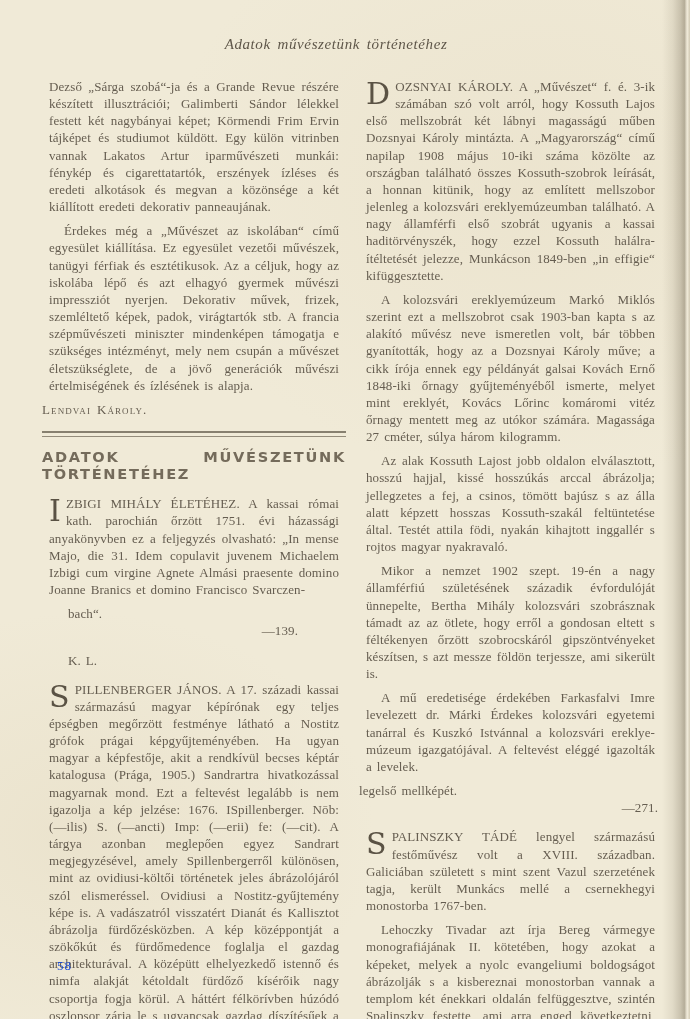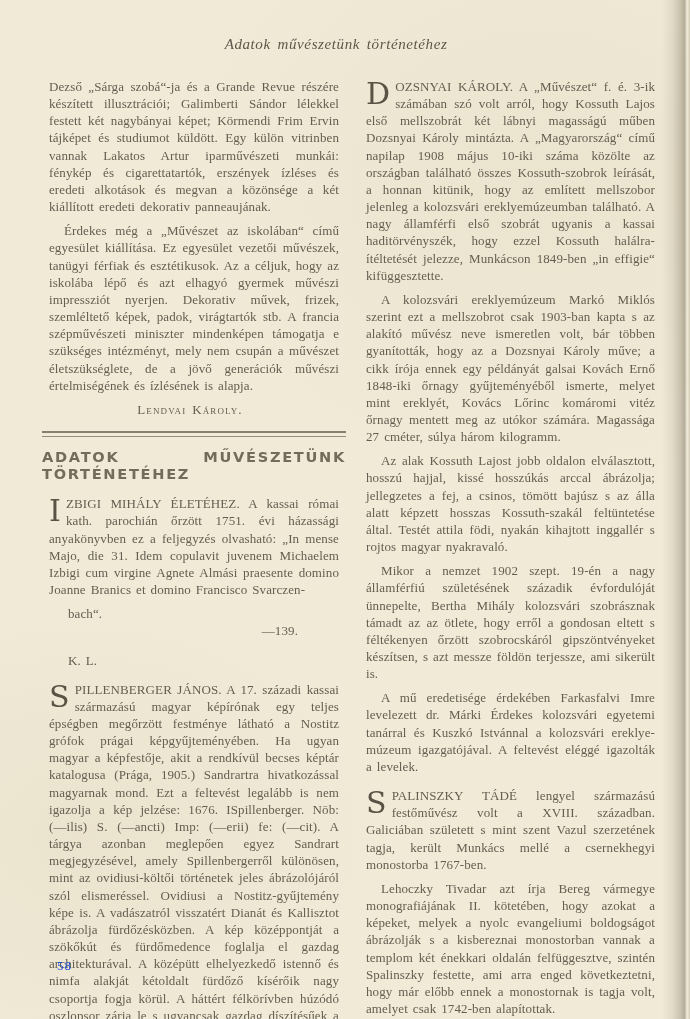--- a/index.html
+++ b/index.html
@@ -19,21 +19,21 @@
   }
   .col{
     position:absolute;top:71px;
     font-size:13px;line-height:17.15px;
     text-align:justify;letter-spacing:0.1px;word-spacing:1.6px;
   }
   .col-left{left:42px;width:304px;}
   .col-right{left:359px;width:303px;}
   .col p{margin:7px;text-indent:15px;}
   .col p.no-indent{text-indent:0;}
-  .sig-line{text-align:center;padding-right:8px;}
+  .sig-line{text-align:left;padding-right:8px;}
   .smallcaps{font-variant:small-caps;letter-spacing:1.1px;}
   .double-rule{margin:13px 0 11px;height:3px;
     border-top:2px solid #87806f;border-bottom:1px solid #948c7b;}
   .section-heading{
     margin:0 0 13px;font-family:"DejaVu Sans", sans-serif;font-weight:700;
     font-size:14.6px;letter-spacing:1.7px;color:#746b5b;
   }
   .item{margin-top:0;}
   .mt{margin-top:12px;}
   .dropcap{
@@ -90,20 +90,24 @@
 
 <div class="col col-right">
   <div class="item">
     <p class="no-indent">
       <span class="dropcap">D</span><span>OZSNYAI KÁROLY. A „Művészet“ f. é. 3-ik számában szó volt arról, hogy Kossuth Lajos első mellszobrát két lábnyi magasságú műben Dozsnyai Károly mintázta. A „Magyarország“ című napilap 1908 május 10-iki száma közölte az országban található összes Kossuth-szobrok leírását, a honnan kitünik, hogy az említett mellszobor jelenleg a kolozsvári ereklyemúzeumban található. A nagy államférfi első szobrát ugyanis a kassai haditörvényszék, hogy ezzel Kossuth halálra-ítéltetését jelezze, Munkácson 1849-ben „in effigie“ kifüggesztette.</span>
     </p>
     <p>A kolozsvári ereklyemúzeum Markó Miklós szerint ezt a mellszobrot csak 1903-ban kapta s az alakító művész neve ismeretlen volt, bár többen gyanították, hogy az a Dozsnyai Károly műve; a cikk írója ennek egy példányát galsai Kovách Ernő 1848-iki őrnagy gyűjteményéből ismerte, melyet mint ereklyét, Kovács Lőrinc komáromi vitéz őrnagy mentett meg az utókor számára. Magassága 27 cméter, súlya három kilogramm.</p>
     <p>Az alak Kossuth Lajost jobb oldalon elválasztott, hosszú hajjal, kissé hosszúkás arccal ábrázolja; jellegzetes a fej, a csinos, tömött bajúsz s az álla alatt képzett hosszas Kossuth-szakál feltüntetése által. Testét attila födi, nyakán kihajtott inggallér s rojtos magyar nyakravaló.</p>
     <p>Mikor a nemzet 1902 szept. 19-én a nagy államférfiú születésének századik évfordulóját ünnepelte, Bertha Mihály kolozsvári szobrásznak támadt az az ötlete, hogy erről a gondosan eltett s féltékenyen őrzött szobrocskáról gipszöntvényeket készítsen, s azt messze földön terjessze, ami sikerült is.</p>
     <p>A mű eredetisége érdekében Farkasfalvi Imre levelezett dr. Márki Érdekes kolozsvári egyetemi tanárral és Kuszkó Istvánnal a kolozsvári ereklye-múzeum igazgatójával. A feltevést eléggé igazolták a levelek.</p>
+    <div class="ref-line ref-271">
+      <span>legelső mellképét.</span>
+      <span class="push">—271.</span>
+    </div>
   </div>
 
   <div class="item mt">
     <p class="no-indent">
       <span class="dropcap">S</span><span>PALINSZKY TÁDÉ lengyel származású festőművész volt a XVIII. században. Galiciában született s mint szent Vazul szerzetének tagja, került Munkács mellé a csernekhegyi monostorba 1767-ben.</span>
     </p>
     <p>Lehoczky Tivadar azt írja Bereg vármegye monografiájának II. kötetében, hogy azokat a képeket, melyek a nyolc evangeliumi boldogságot ábrázolják s a kisbereznai monostorban vannak a templom két énekkari oldalán felfüggesztve, szintén Spalinszky festette, ami arra enged következtetni, hogy már előbb ennek a monostornak is tagja volt, amelyet csak 1742-ben alapítottak.</p>
   </div>
 </div>
 

